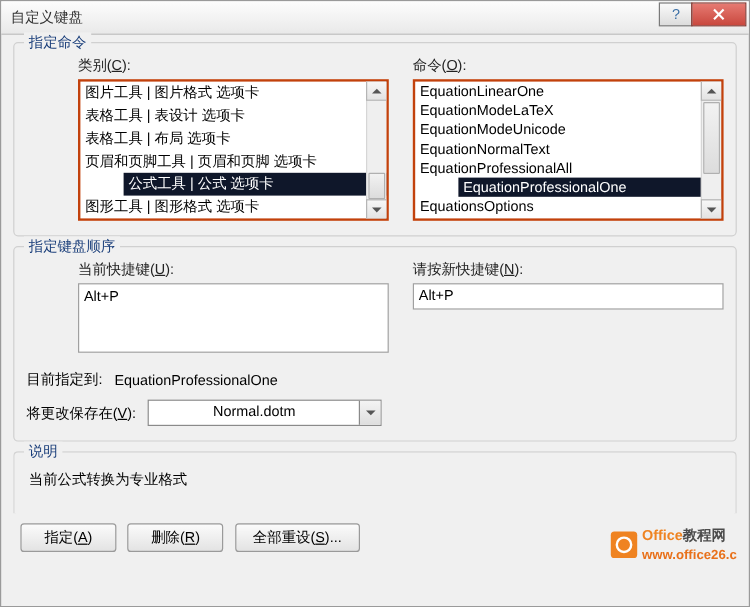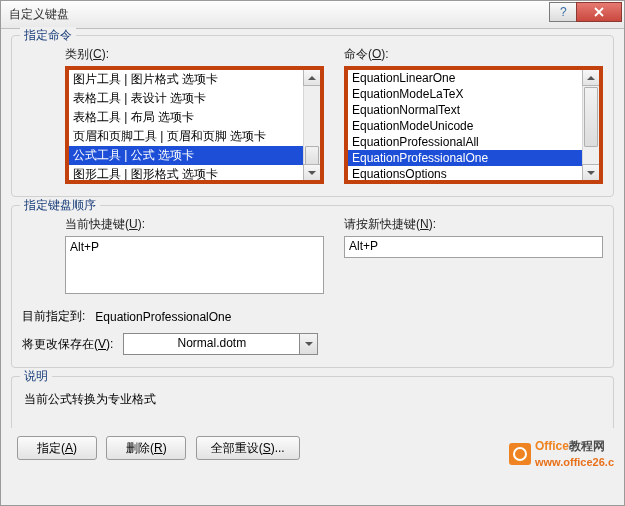--- a/index.html
+++ b/index.html
@@ -12,23 +12,23 @@
   .winbtn.help { width: 28px; }
   .winbtn.close { width: 46px; background: linear-gradient(#e67a72,#c9483e); border-color:#8a3a32; color:#fff; font-weight:bold; }
   .winbtn svg { width:12px; height:12px; }
   .content { padding: 6px 10px 8px 10px; }
   .group { border: 1px solid #d0d0d0; border-radius: 4px; padding: 10px 10px 12px 10px; margin-bottom: 8px; position: relative; }
   .group.no-bottom { border-bottom: none; border-radius: 4px 4px 0 0; padding-bottom: 10px; }
   .group-label { position: absolute; top: -9px; left: 8px; background: #f0f0f0; padding: 0 4px; color: #1a3e7a; }
   .row2 { display: flex; gap: 20px; padding-left: 43px; }
   .col { flex: 1; display: flex; flex-direction: column; }
   .label { color: #222; margin-bottom: 3px; }
-  .listbox { border: 4px solid #c2410c; background: #fff; height: 118px; overflow: hidden; position: relative; }
+  .listbox { border: 2px solid #c2410c; background: #fff; height: 118px; overflow: hidden; position: relative; }
   .listbox .item { padding: 1px 4px; white-space: nowrap; overflow: hidden; cursor: default; }
-  .listbox .item.sel { background: #1d4ed8; color: #fff; }
+  .listbox .item.sel { background: #0f172a; color: #fff; margin-left: 36px; }
   .scrollbar-v { position:absolute; right:0; top:0; bottom:0; width:17px; background:#efefef; border-left:1px solid #d6d6d6; }
   .sb-btn { height:17px; background:linear-gradient(#f7f7f7,#e3e3e3); border:1px solid #b5b5b5; margin:-1px; display:flex; align-items:center; justify-content:center; }
   .sb-thumb { position:absolute; left:1px; right:1px; background:linear-gradient(#f2f2f2,#dcdcdc); border:1px solid #b0b0b0; border-radius:1px; }
   .textbox { border: 1px solid #a0a0a0; background:#fff; height:58px; padding:3px 4px; }
   .textline { border: 1px solid #a0a0a0; background:#fff; height:22px; padding:2px 4px; }
   .inline-row { display:flex; align-items:center; gap:10px; margin-top:8px; }
   .combo { display:inline-flex; border:1px solid #8a8a8a; background:#fff; height:22px; width:195px;text-align:center; }
   .combo-text { flex:1; padding:2px 5px; }
   .combo-btn { width:18px; border-left:1px solid #8a8a8a; background:linear-gradient(#f4f4f4,#dedede); display:flex; align-items:center; justify-content:center; }
   .btn { height:24px; min-width:80px; padding:2px 14px; border:1px solid #9a9a9a; background:linear-gradient(#fbfbfb,#e3e3e3); margin-right:6px; border-radius:3px; cursor:pointer; }
@@ -89,22 +89,22 @@
             </div>
           </div>
         </div>
         <div class="col">
           <div class="label">
             <span>命令(</span><u class="hot">O</u><span>):</span>
           </div>
           <div class="listbox" id="commands-list">
             <div class="item">EquationLinearOne</div>
               <div class="item">EquationModeLaTeX</div>
+              <div class="item">EquationModeUnicode</div>
               <div class="item">EquationNormalText</div>
-              <div class="item">EquationModeUnicode</div>
               <div class="item">EquationProfessionalAll</div>
               <div class="item sel">EquationProfessionalOne</div>
               <div class="item">EquationsOptions</div>
               <div class="item">InkEquation</div>
               <div class="scrollbar-v">
               <div class="sb-btn">
                   <span class="tri up"></span>
                 </div>
               <div class="sb-thumb" style="top:17px; height:60px;"></div>
               <div class="sb-btn" style="position:absolute;bottom:0;left:0;right:0;">

